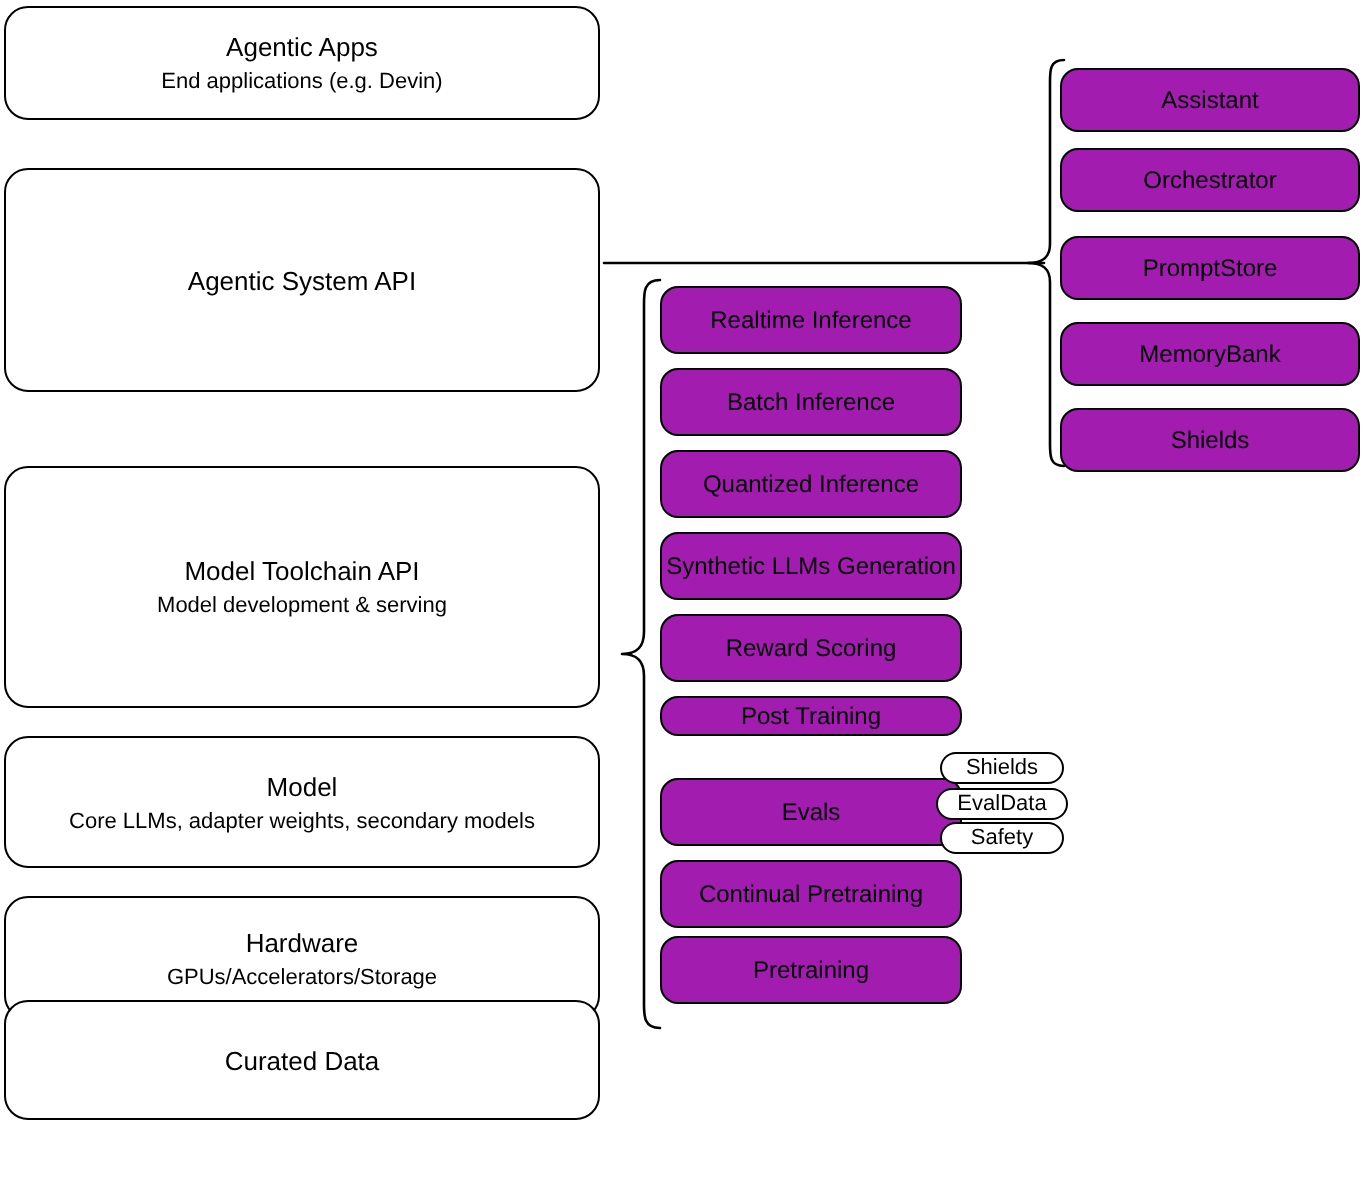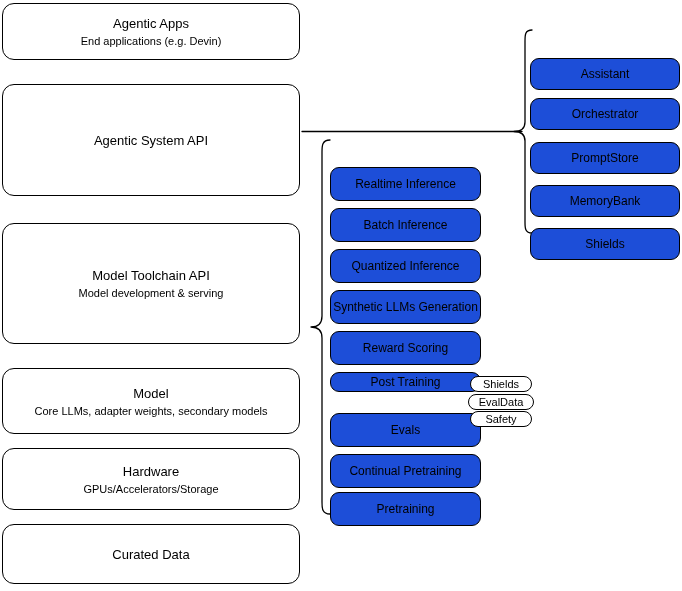--- a/index.html
+++ b/index.html
@@ -40,28 +40,27 @@
     font-size: 11px;
     line-height: 14px;
     color: #000000;
     margin-top: 2px;
   }
   .chip {
     position: absolute;
     box-sizing: border-box;
     border: 1.3px solid #000000;
     border-radius: 9px;
-    background: #1d4ed8;
+    background: #a21caf;
     display: flex;
     align-items: center;
     justify-content: center;
     font-size: 12px;
     line-height: 14px;
     color: #000000;
-    margin-top: 24px;
   }
   .pill {
     position: absolute;
     box-sizing: border-box;
     border: 1.3px solid #000000;
     border-radius: 999px;
     background: #ffffff;
     display: flex;
     align-items: center;
     justify-content: center;
@@ -89,36 +88,36 @@
 
   <div class="node" style="left:2px; top:3px; width:298px; height:57px;">
     <div class="layer-title">Agentic Apps</div>
     <div class="layer-sub">End applications (e.g. Devin)</div>
   </div>
 
   <div class="node" style="left:2px; top:84px; width:298px; height:112px;">
     <div class="layer-title">Agentic System API</div>
   </div>
 
-  <div class="node" style="left:2px; top:223px; width:298px; height:121px;">
+  <div class="node" style="left:2px; top:233px; width:298px; height:121px;">
     <div class="layer-title">Model Toolchain API</div>
     <div class="layer-sub">Model development &amp; serving</div>
   </div>
 
   <div class="node" style="left:2px; top:368px; width:298px; height:66px;">
     <div class="layer-title">Model</div>
     <div class="layer-sub">Core LLMs, adapter weights, secondary models</div>
   </div>
 
   <div class="node" style="left:2px; top:448px; width:298px; height:62px;">
     <div class="layer-title">Hardware</div>
     <div class="layer-sub">GPUs/Accelerators/Storage</div>
   </div>
 
-  <div class="node" style="left:2px; top:524px; width:298px; height:60px;">
+  <div class="node" style="left:2px; top:500px; width:298px; height:60px;">
     <div class="layer-title">Curated Data</div>
   </div>
 
   <svg class="connector" style="left:300px; top:124px; width:226px; height:16px;" viewBox="0 0 226 16">
     <path d="M 2 7.5 L 222 7.5"></path>
   </svg>
 
   <svg class="brace" style="left:306px; top:136px; width:26px; height:384px;" viewBox="0 0 26 384">
     <path d="M 24 4
              C 16 4, 16 10, 16 16

